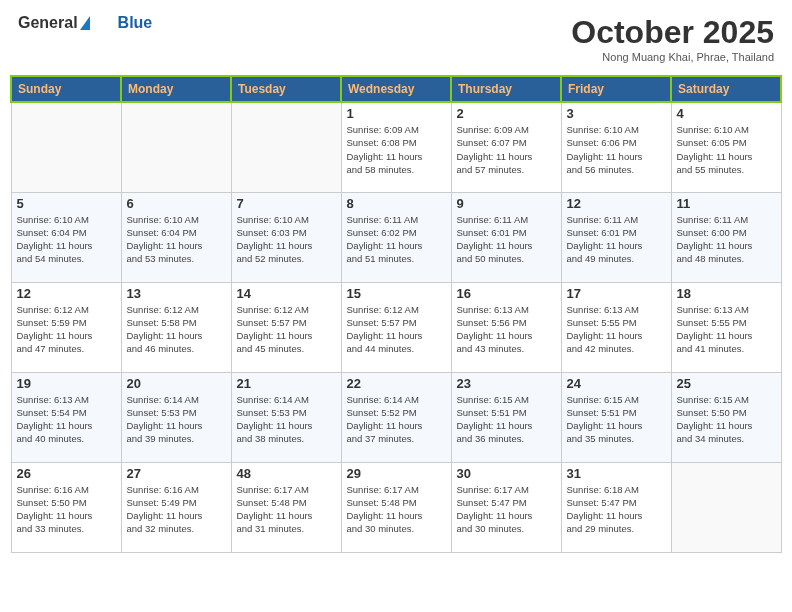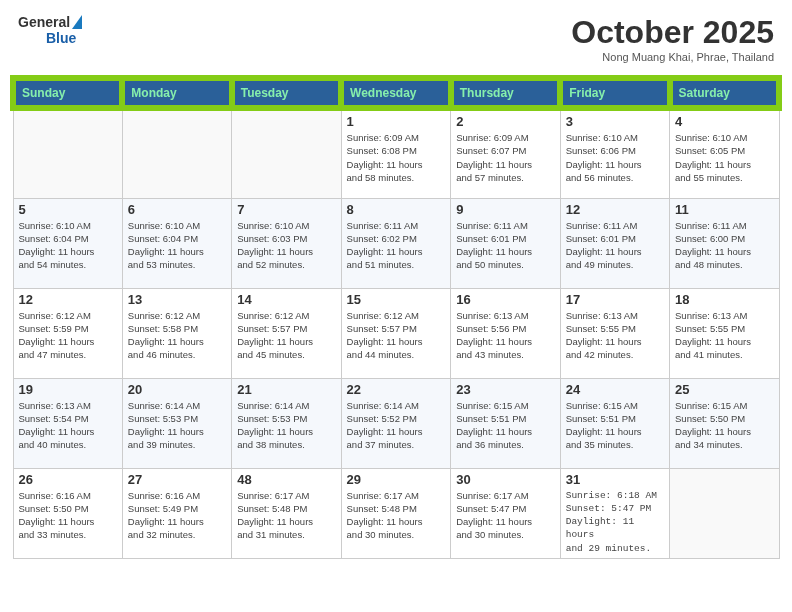--- a/index.html
+++ b/index.html
@@ -12,22 +12,22 @@
     }
     .header {
       display: flex;
       justify-content: space-between;
       align-items: flex-start;
       margin-bottom: 8px;
       padding: 4px 8px;
     }
     .logo {
       display: flex;
-      flex-direction: column;
-      font-size: 14px;
+      flex-direction: row;
+      font-size: 16px;
       font-weight: bold;
     }
     .logo-general { color: #333; }
     .logo-blue { color: #1a5fa8; margin-left: 28px; }
     .logo-icon {
       display: inline-block;
       width: 0;
       height: 0;
       border-left: 10px solid transparent;
       border-bottom: 14px solid #1a7abf;
@@ -50,25 +50,25 @@
     .location {
       font-size: 11px;
       color: #555;
     }
     .calendar {
       width: 100%;
       border-collapse: collapse;
     }
     .calendar th {
       background-color: #2a6099;
-      color: #86efac;
+      color: #fdba74;
       text-align: left;
       padding: 5px 6px;
       font-size: 12px;
-      border: 6px solid #84cc16;
+      border: 2px solid #84cc16;
     }
     .calendar td {
       border: 1px solid #ccc;
       vertical-align: top;
       padding: 3px 5px;
       width: 110px;
       min-height: 80px;
       height: 90px;
       background: #fff;
     }
@@ -337,21 +337,21 @@
         </td>
         <td>
           <div class="day-number">30</div>
           <div class="day-info" style="white-space: pre-line;">Sunrise: 6:17 AM
 Sunset: 5:47 PM
 Daylight: 11 hours
 and 30 minutes.</div>
         </td>
         <td>
           <div class="day-number">31</div>
-          <div class="day-info" style="white-space: pre-line; font-family: Liberation Mono, monospace;">Sunrise: 6:18 AM
+          <div class="day-info" style="white-space: pre-line;">Sunrise: 6:18 AM
 Sunset: 5:47 PM
 Daylight: 11 hours
 and 29 minutes.</div>
         </td>
         <td class="empty-cell"></td>
       </tr>
     </tbody>
 </table>
 
 </body></html>

